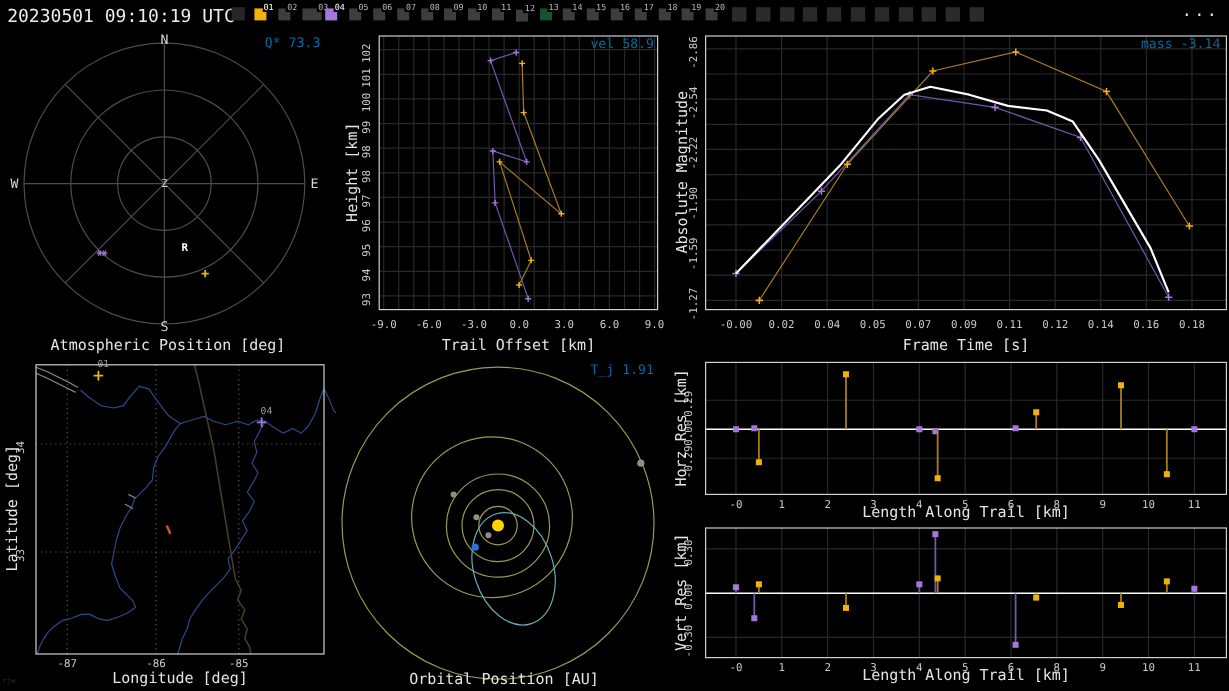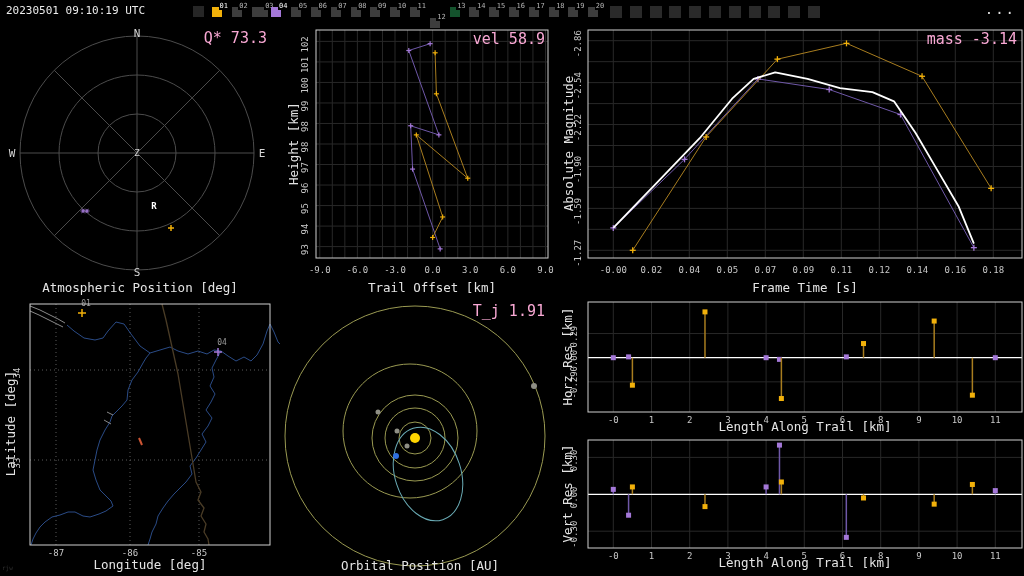--- a/index.html
+++ b/index.html
@@ -1,24 +1,24 @@
 <!DOCTYPE html>
 <html><head>
 <meta charset="utf-8">
 <style>
   html,body{margin:0;padding:0;background:#000;width:1024px;height:576px;overflow:hidden;}
   body{font-family:"DejaVu Sans Mono","Liberation Mono",monospace;color:#e8e8e8;position:relative;}
   .panel{position:absolute;}
   svg{display:block;font-family:"DejaVu Sans Mono","Liberation Mono",monospace;}
-  .badge{position:absolute;font-size:15px;color:#f9a8d4;white-space:pre;}
+  .badge{position:absolute;font-size:11px;color:#0369a1;white-space:pre;}
   .caption{position:absolute;left:0;width:100%;text-align:center;font-size:12.5px;color:#e4e4e4;}
   .xlab{position:absolute;text-align:center;font-size:12.5px;color:#e4e4e4;}
   .ylab{position:absolute;width:200px;text-align:center;font-size:12.5px;color:#e4e4e4;transform:rotate(-90deg);}
   .hdr{position:absolute;left:0;top:0;width:1024px;height:25px;background:#000;}
-  .time{position:absolute;left:6px;top:4px;font-size:11px;color:#ececec;white-space:pre;}
+  .time{position:absolute;left:6px;top:4px;font-size:15px;color:#ececec;white-space:pre;}
   .menu{position:absolute;right:8px;top:1px;font-size:14px;color:#e0e0e0;letter-spacing:2px;cursor:default;}
   .sq{position:absolute;}
   .sq .lb{position:absolute;top:-4px;right:-7px;font-size:7px;line-height:7px;color:#b5b5b5;background:#000;padding:0 1px;}
   .wm{position:absolute;left:2px;top:266px;font-size:6px;color:#2f2f2f;}
 </style>
 </head>
 <body>
 
 <div class="hdr">
   <span class="time">20230501 09:10:19 UTC</span>
@@ -50,21 +50,21 @@
       </div>
       <div class="sq" style="left: 370.4px; top: 7px; width: 10px; height: 10px; background: rgb(61, 61, 61);">
         <span class="lb">09</span>
       </div>
       <div class="sq" style="left: 390.2px; top: 7px; width: 10px; height: 10px; background: rgb(61, 61, 61);">
         <span class="lb">10</span>
       </div>
       <div class="sq" style="left: 410px; top: 7px; width: 10px; height: 10px; background: rgb(61, 61, 61);">
         <span class="lb">11</span>
       </div>
-      <div class="sq" style="left: 429.8px; top: 18px; width: 10px; height: 10px; background: rgb(61, 61, 61);">
+      <div class="sq" style="left: 429.8px; top: 8px; width: 10px; height: 10px; background: rgb(61, 61, 61);">
         <span class="lb">12</span>
       </div>
       <div class="sq" style="left: 449.6px; top: 7px; width: 10px; height: 10px; background: #14532d;">
         <span class="lb">13</span>
       </div>
       <div class="sq" style="left: 469.4px; top: 7px; width: 10px; height: 10px; background: rgb(61, 61, 61);">
         <span class="lb">14</span>
       </div>
       <div class="sq" style="left: 489.2px; top: 7px; width: 10px; height: 10px; background: rgb(61, 61, 61);">
         <span class="lb">15</span>

